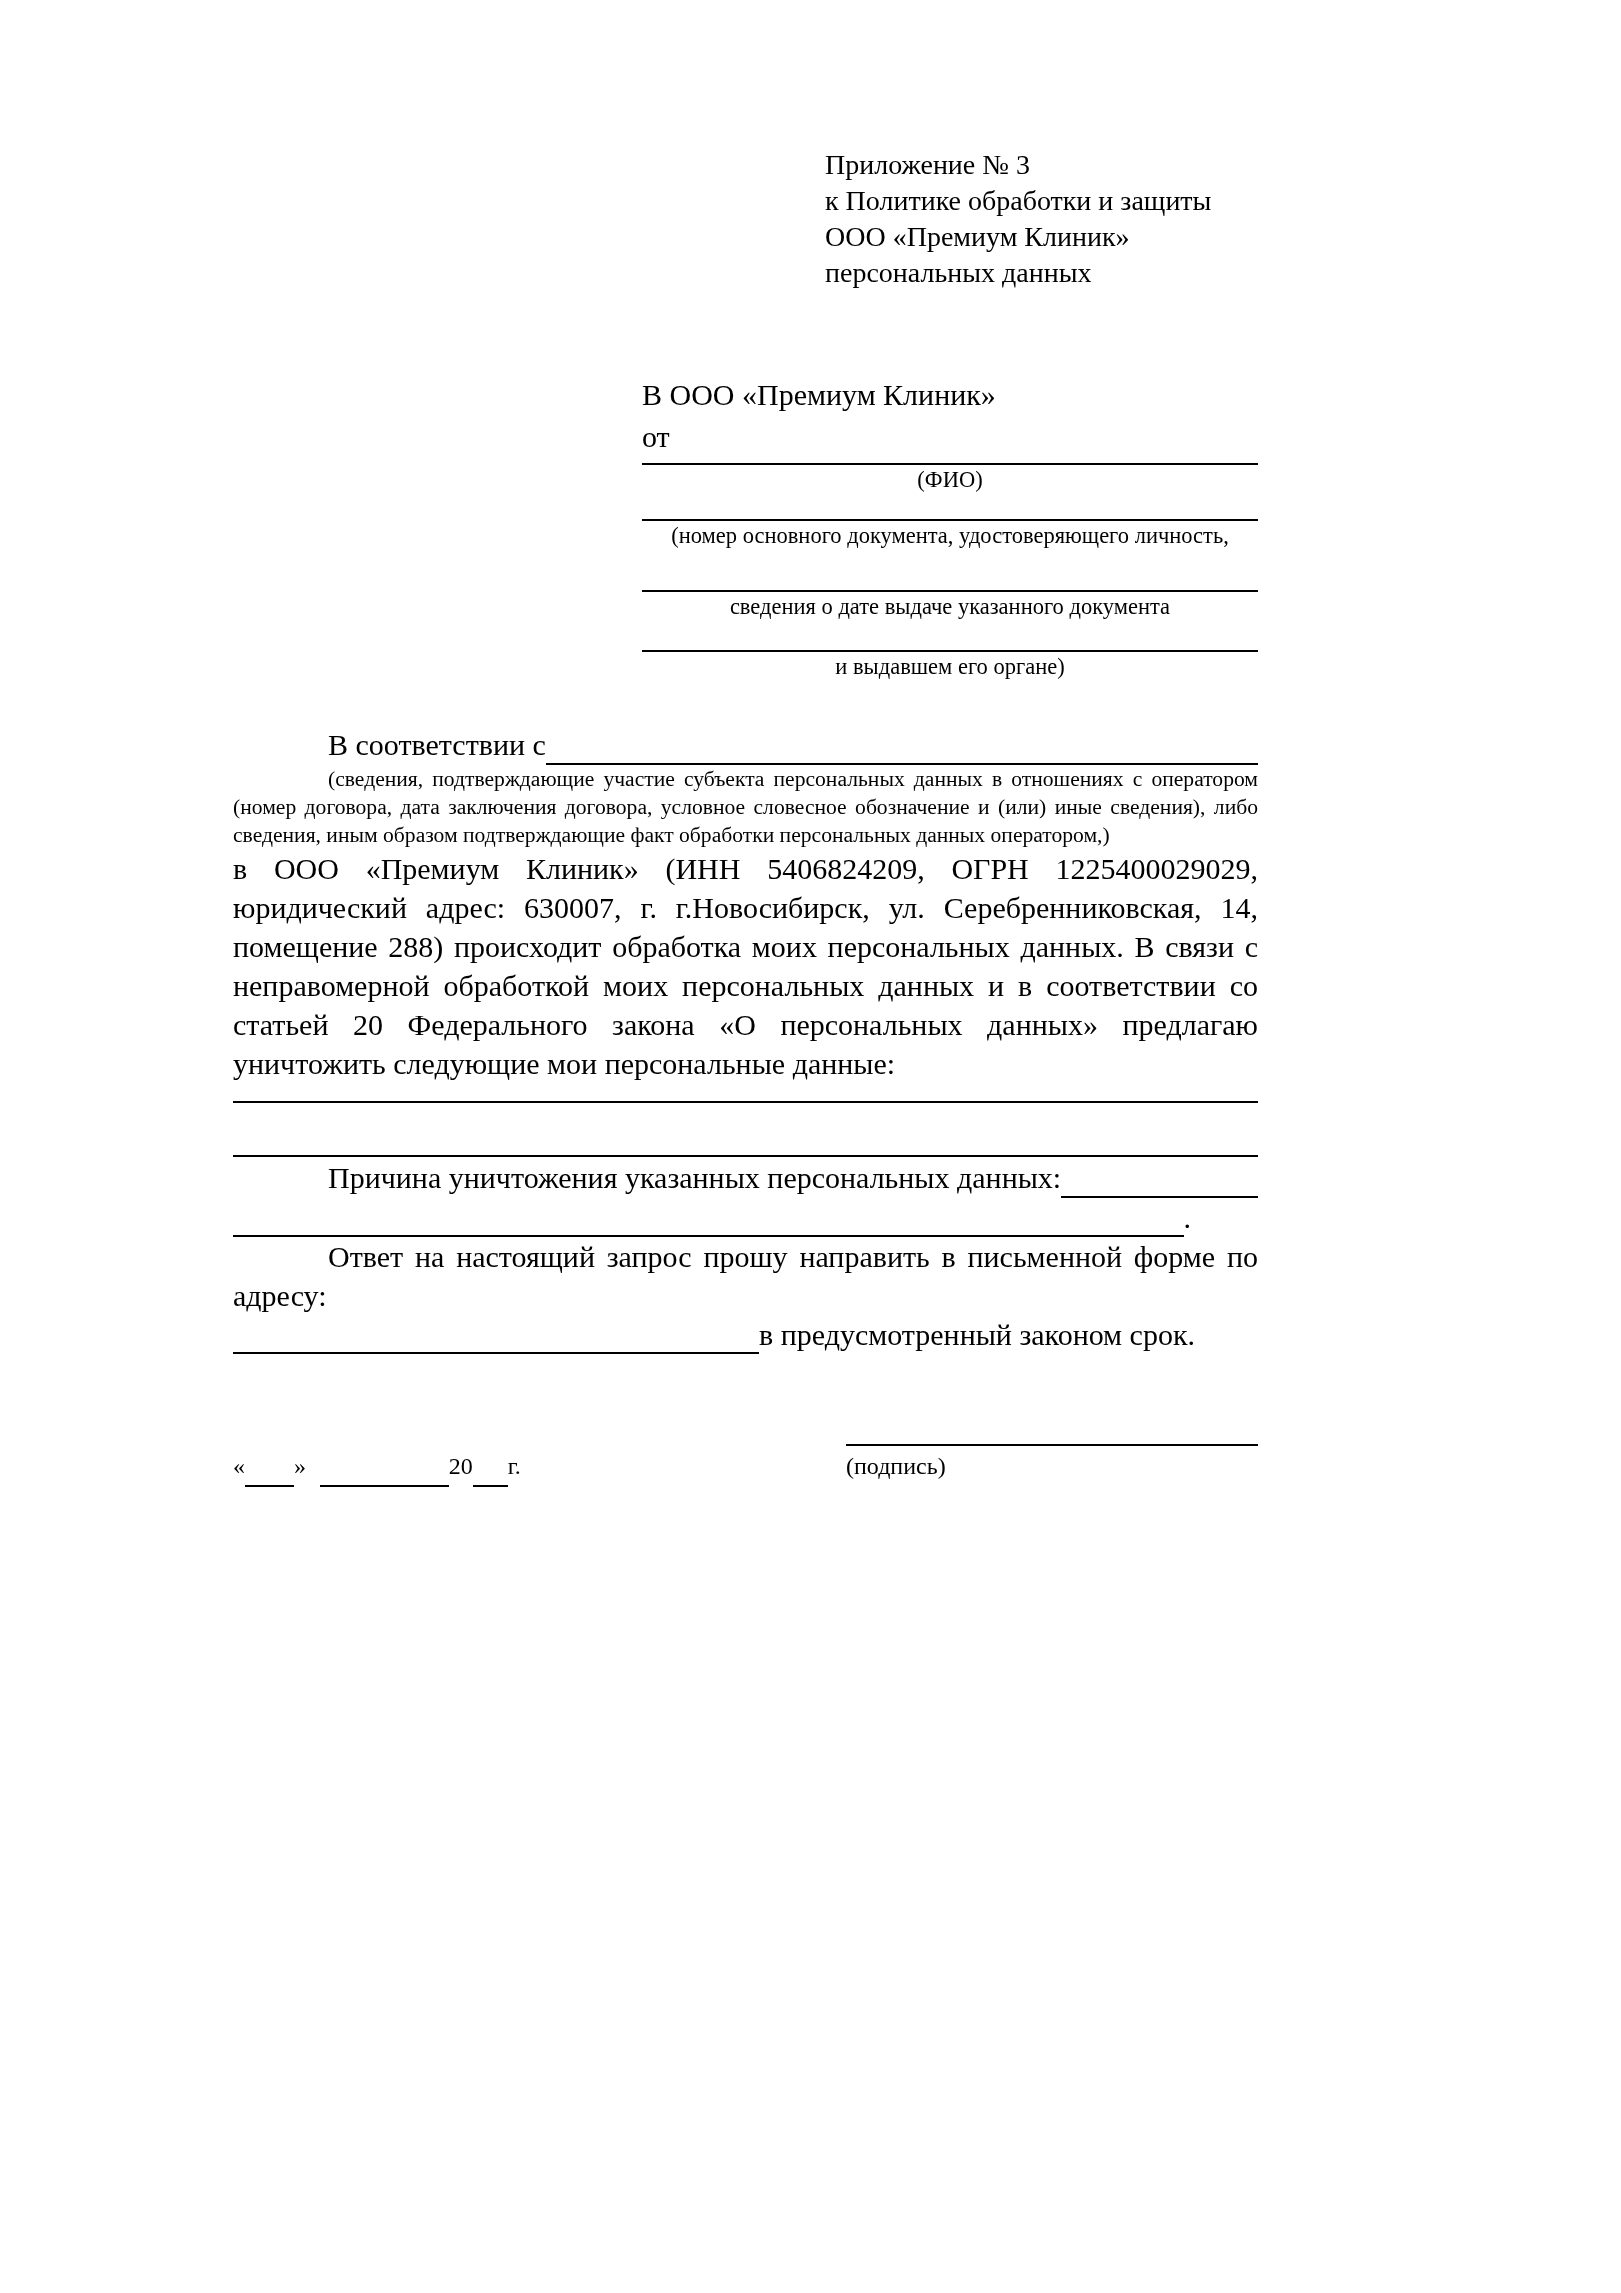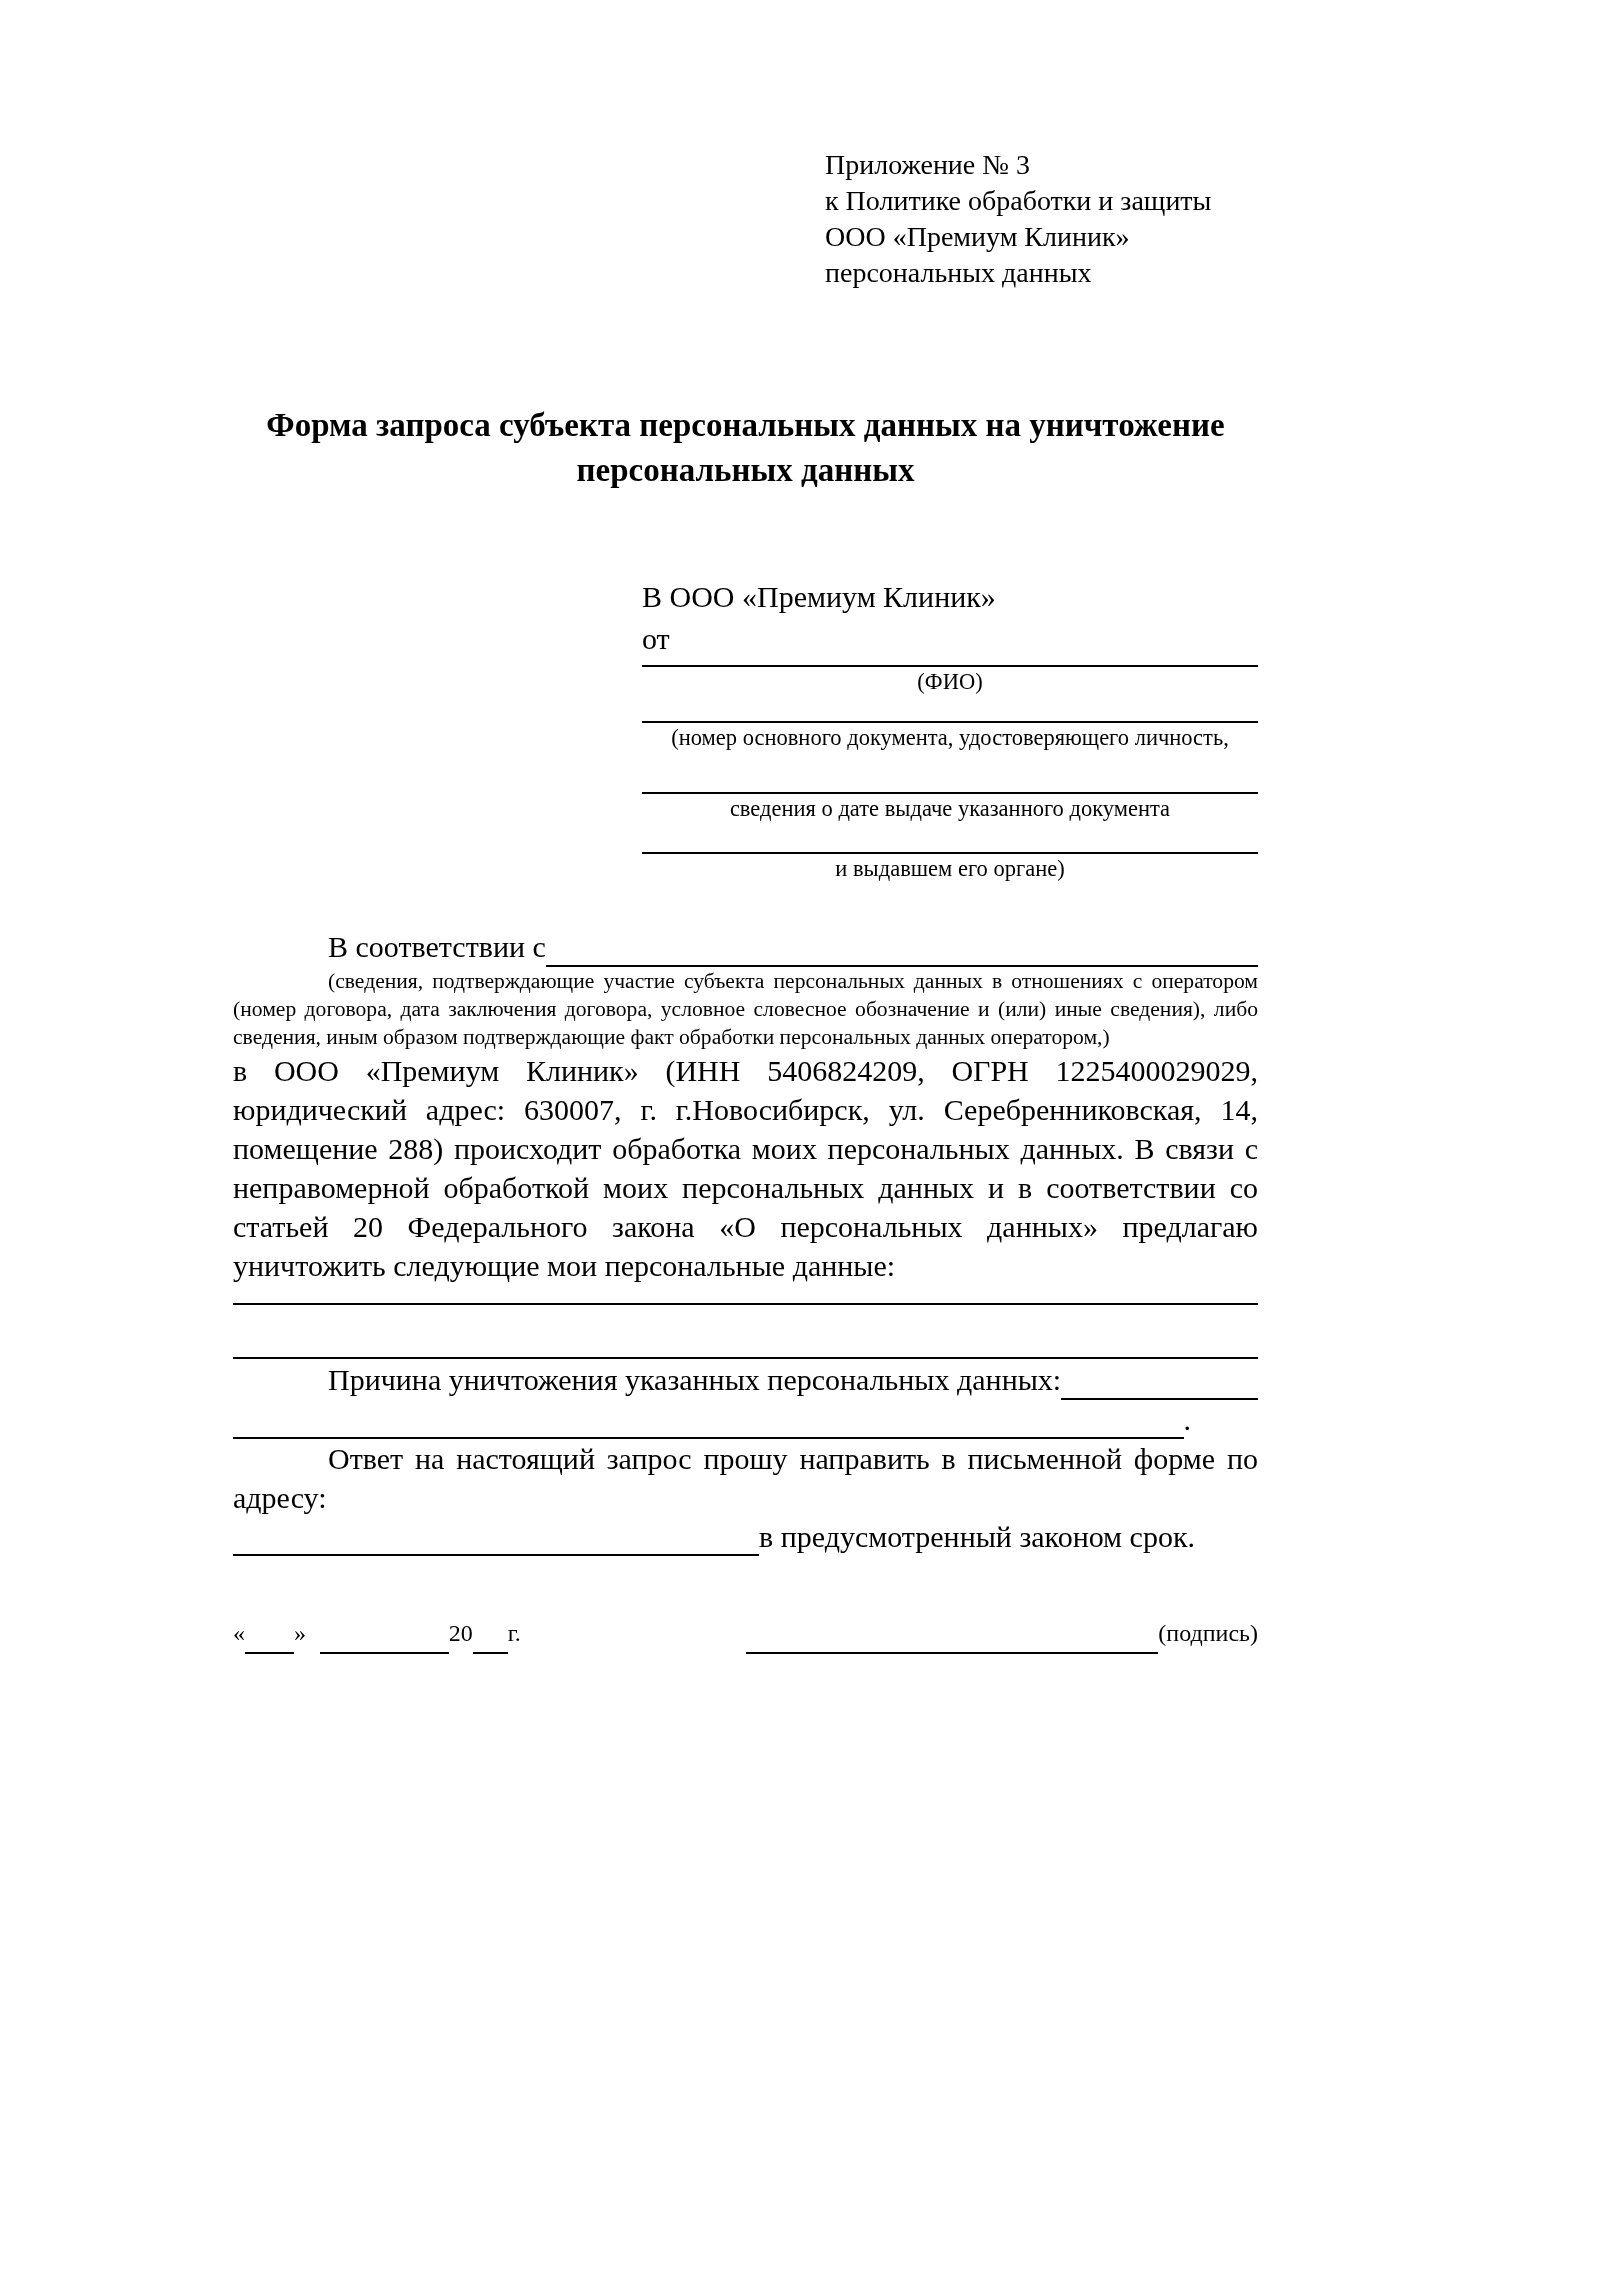--- a/index.html
+++ b/index.html
@@ -39,36 +39,35 @@
   .reason-row .label{padding-left:95px;white-space:nowrap;}
   .reason-row2{display:flex;align-items:flex-end;font-size:30px;line-height:39px;padding-right:67px;}
   .response-par{font-size:30px;line-height:39px;text-align:justify;text-align-last:justify;text-indent:95px;}
   .response-row2{display:flex;align-items:flex-end;font-size:30px;line-height:39px;}
   .response-row2 .addr-fill{flex:0 0 526px;border-bottom:2.9px solid #000;height:33px;}
   .response-row2 .tail{white-space:nowrap;}
   
   .footer-row{display:flex;justify-content:space-between;align-items:flex-end;margin-top:57px;font-size:24px;line-height:41px;}
   .blank{display:inline-block;border-bottom:2.9px solid #000;height:29px;vertical-align:bottom;}
   .b-day{width:49px}.b-month{width:129px;margin-left:13.7px}.b-year{width:35px}
-  .sig-group{display:flex;align-items:flex-end;}
+  .sig-group{display:flex;align-items:flex-start;flex-direction:column;}
   .sig-fill{width:412px;border-bottom:2.9px solid #000;height:33px;}
 </style>
 </head>
 <body>
 
 <div class="page">
 
   <div class="appendix">
     <div>Приложение № 3</div>
     <div>к Политике обработки и защиты</div>
     <div>ООО «Премиум Клиник»</div>
     <div>персональных данных</div>
   </div>
 
-  <div class="doc-title">Форма запроса субъекта персональных данных на уничтожение персональных данных</div>
 
   <div class="addressee">
     <div class="addr-to">В ООО «Премиум Клиник»</div>
     <div class="addr-from">от</div>
 
     <div class="f-line first"></div>
     <div class="f-caption">(ФИО)</div>
 
     <div class="f-line gap12"></div>
     <div class="f-caption">(номер основного документа, удостоверяющего личность,</div>

